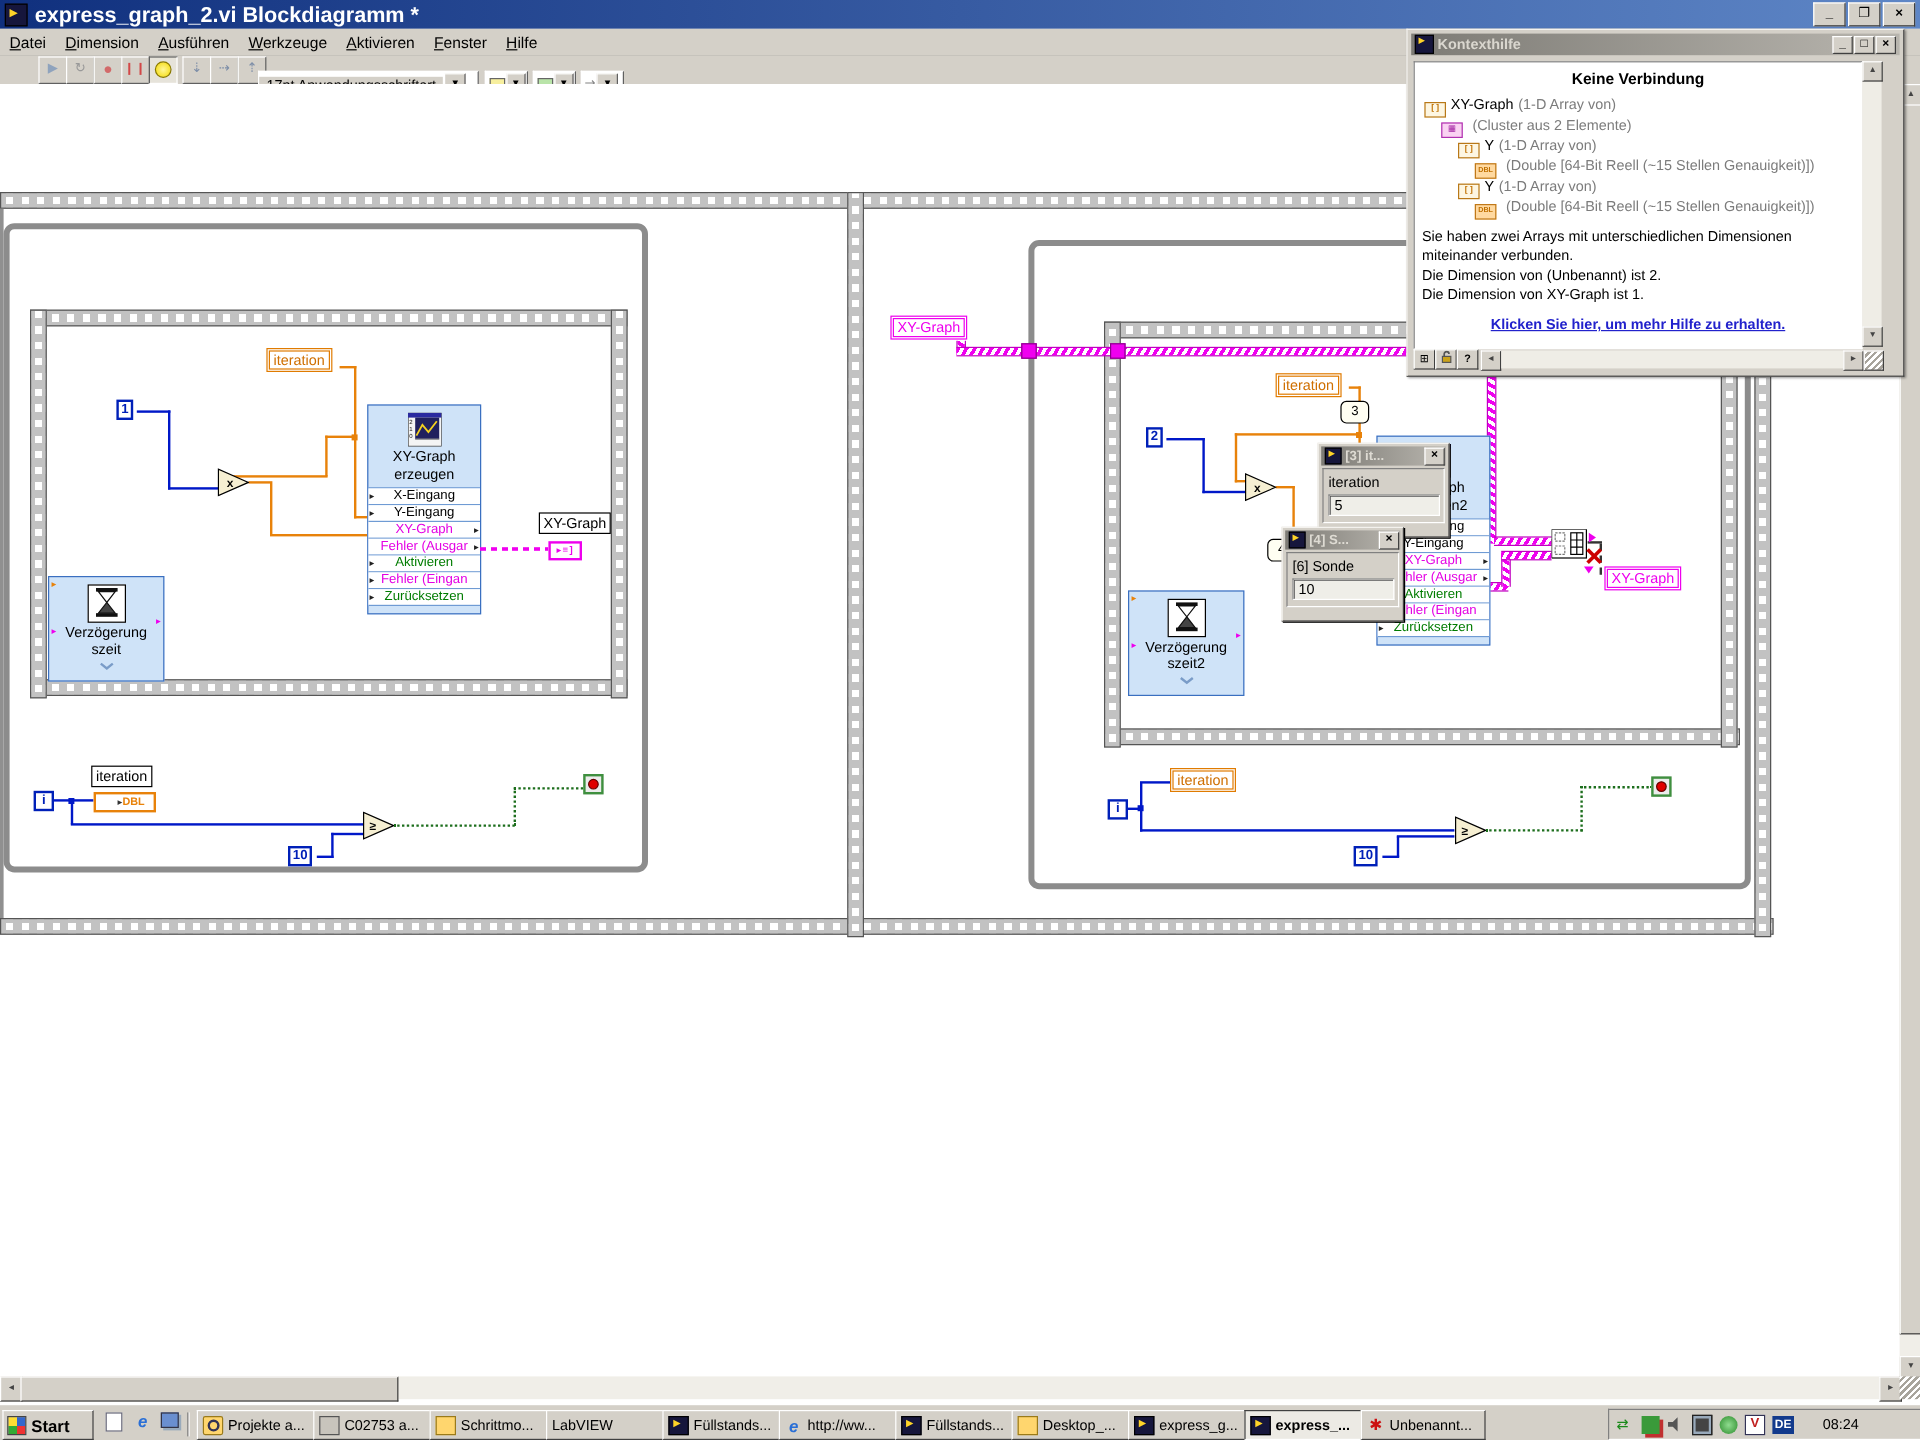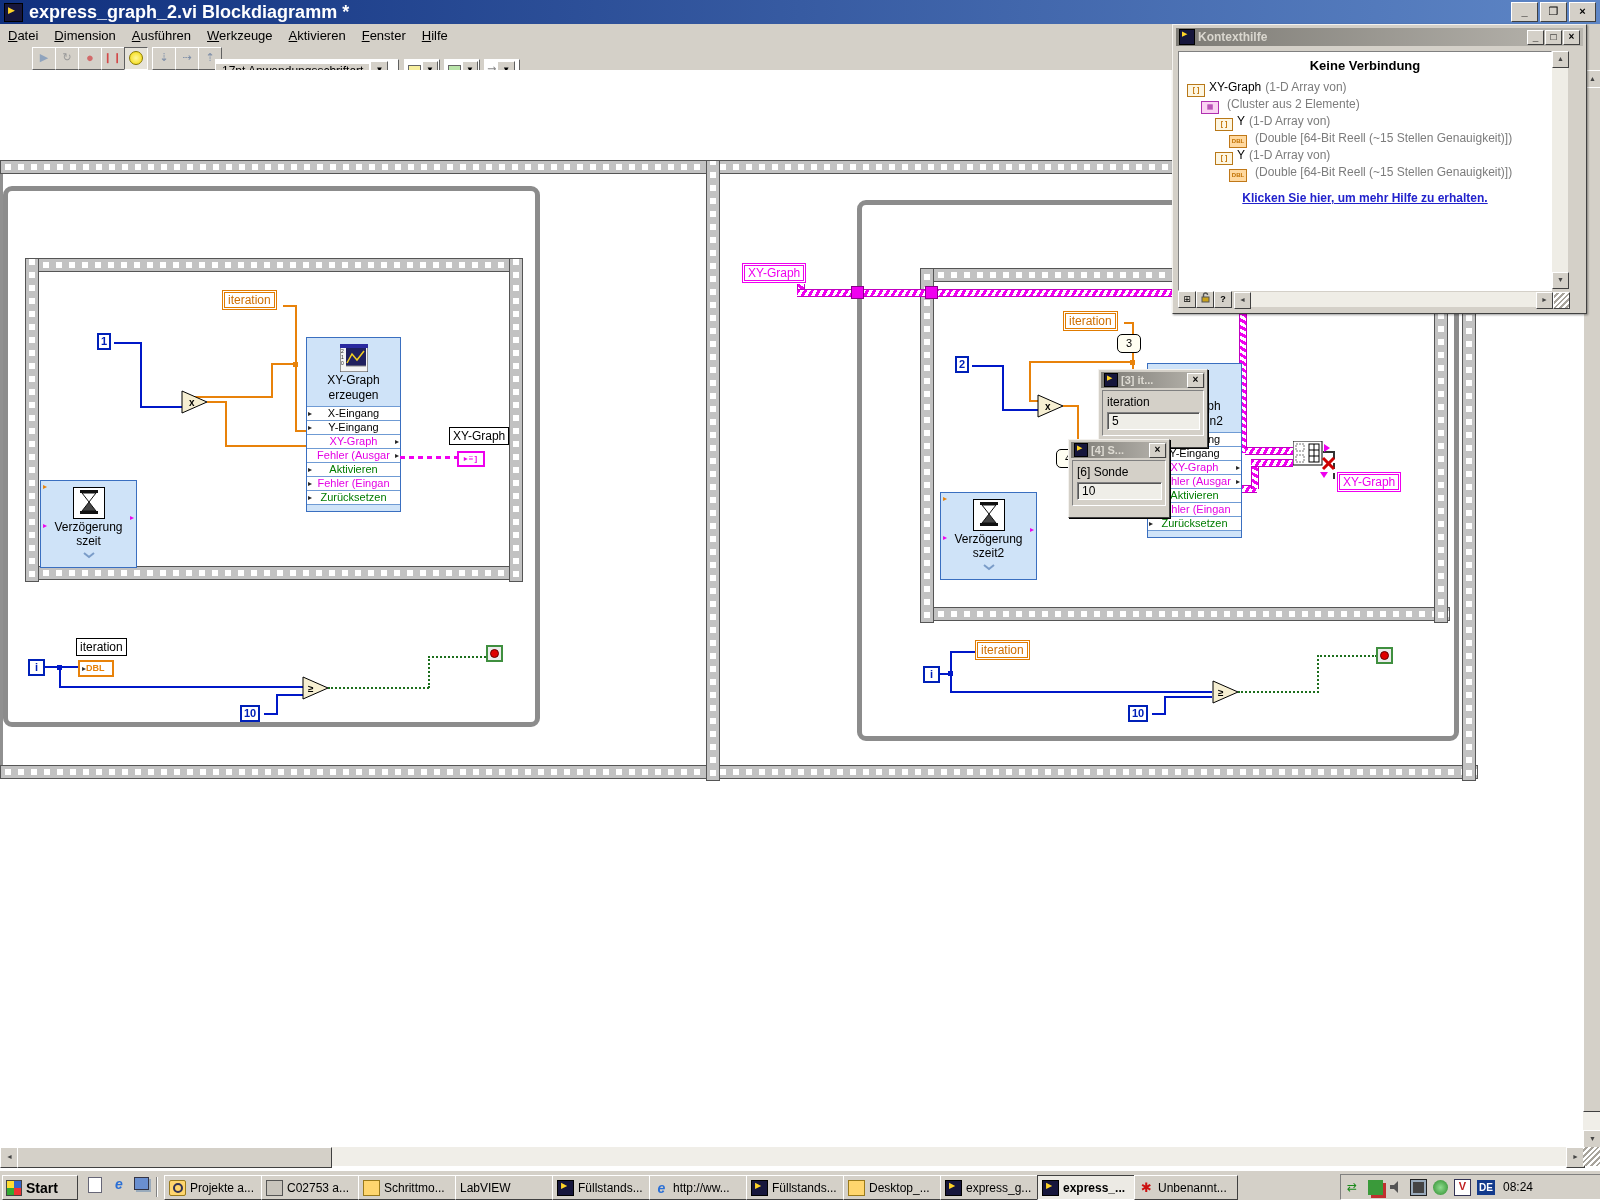--- a/index.html
+++ b/index.html
@@ -40,21 +40,21 @@
   .tunnel{position:absolute;width:11px;height:11px;background:#f000f0;border:1px solid #8a008a;}
   .lbl-blk{position:absolute;background:#fff;border:1px solid #000;font-size:12px;padding:1px 3px;color:#000;white-space:nowrap;}
   .ctl{position:absolute;background:#fff;padding:1px;font-size:12px;white-space:nowrap;}
   .ctl>span{display:block;border:1px solid;padding:0 3px;}
   .ctl-org{border:1px solid #e07b00;color:#cf6f00;}
   .ctl-org>span{border-color:#e07b00;}
   .ctl-mag{border:1px solid #ee00ee;color:#ee00ee;}
   .ctl-mag>span{border-color:#ee00ee;}
   .cnum{position:absolute;border:2px solid #0020b8;background:#fff;color:#0020b8;font-weight:bold;font-size:11px;text-align:center;line-height:13px;padding:0 2px;}
   .term-i{position:absolute;width:13px;height:13px;border:2px solid #0020b8;background:#fff;color:#0020b8;font-weight:bold;font-size:11px;text-align:center;line-height:13px;}
-  .term-dbl{position:absolute;width:30px;height:13px;border:2px solid #e8820a;background:#fff;font-size:9px;font-weight:bold;color:#e8820a;line-height:13px;padding-left:2px;}
+  .term-dbl{position:absolute;width:30px;height:13px;border:2px solid #e8820a;background:#fff;font-size:9px;font-weight:bold;color:#e8820a;line-height:13px;padding-left:18px;}
   .term-dbl b{color:#333;font-size:8px;}
   .term-stop{position:absolute;width:13px;height:13px;border:2px solid #3f8f3f;background:#ececec;}
   .term-stop::after{content:"";position:absolute;left:2px;top:2px;width:9px;height:9px;border-radius:50%;background:#e00000;border:1px solid #600;box-sizing:border-box;}
   .badge{position:absolute;background:#fffef2;border:1px solid #000;border-radius:5px;font-size:11px;text-align:center;line-height:17px;width:22px;height:17px;}
   .xvi{position:absolute;width:93px;background:#cfe3f8;border:1px solid #3a6fc0;}
   .xic{width:28px;height:28px;margin:6px auto 1px;display:block;}
   .xtt{text-align:center;font-size:12px;line-height:15px;}
   .xrows{margin-top:3px;border-top:1px solid #6f9bd4;}
   .xrow{position:relative;height:13px;line-height:13px;text-align:center;font-size:11px;background:#fff;border-bottom:1px solid #6f9bd4;white-space:nowrap;overflow:hidden;}
   .xpad{height:6px;}
@@ -105,21 +105,21 @@
   .t-lv{background:#16163c;border:1px solid #000;}
   .t-lv::after{content:"▶";position:absolute;left:3px;top:0px;font-size:8px;color:#ffd428;}
   .t-ie{color:#2a6fd6;font-weight:bold;font-size:14px;font-style:italic;line-height:14px;text-align:center;}
   .t-doc{background:#fff;border:1px solid #667;}
   .t-search{background:#ffd66e;border:1px solid #9a7a1a;border-radius:2px;}
   .t-search::after{content:"";position:absolute;left:3px;top:2px;width:6px;height:6px;border:2px solid #335;border-radius:50%;}
   .t-print{background:#c8c4bc;border:1px solid #555;}
   .t-clip{color:#cc1111;font-weight:bold;font-size:13px;line-height:14px;text-align:center;}
   .tray{position:absolute;top:3px;height:24px;border:1px solid;border-color:#808080 #fff #fff #808080;display:flex;align-items:center;padding:0 8px 0 6px;}
   .trayico{width:15px;height:15px;margin-right:6px;flex:none;}
-  .de-badge{background:#123a8c;color:#fff;font-size:10px;font-weight:bold;width:18px;height:15px;text-align:center;line-height:15px;margin-right:8px;}
+  .de-badge{background:#123a8c;color:#fff;font-size:10px;font-weight:bold;width:18px;height:15px;text-align:center;line-height:15px;margin-right:24px;}
   .clock{font-size:12px;}
 </style>
 </head>
 <body>
 
 <div class="screen">
 
   <div class="abs titlebar">
     <span class="appicon"></span>
     <span class="titletxt">express_graph_2.vi Blockdiagramm *</span>
@@ -457,20 +457,26 @@
     <div class="chcontent">
       <div class="chhead">Keine Verbindung</div>
       <div style="margin-top:6px">
         <div class="chrow" style="margin-left:8px"><span class="chico">[ ]</span><span class="nm">XY-Graph</span><span class="chtype">(1-D Array von)</span></div>
         <div class="chrow" style="margin-left:22px"><span class="chico clu">▦</span><span class="nm"></span><span class="chtype">(Cluster aus 2 Elemente)</span></div>
         <div class="chrow" style="margin-left:36px"><span class="chico">[ ]</span><span class="nm">Y</span><span class="chtype">(1-D Array von)</span></div>
         <div class="chrow" style="margin-left:50px"><span class="chico dbl">DBL</span><span class="nm"></span><span class="chtype">(Double [64-Bit Reell (~15 Stellen Genauigkeit)])</span></div>
         <div class="chrow" style="margin-left:36px"><span class="chico">[ ]</span><span class="nm">Y</span><span class="chtype">(1-D Array von)</span></div>
         <div class="chrow" style="margin-left:50px"><span class="chico dbl">DBL</span><span class="nm"></span><span class="chtype">(Double [64-Bit Reell (~15 Stellen Genauigkeit)])</span></div>
       </div>
+      <div class="chmsg">
+        <div>Sie haben zwei Arrays mit unterschiedlichen Dimensionen</div>
+        <div>miteinander verbunden.</div>
+        <div>Die Dimension von (Unbenannt) ist 2.</div>
+        <div>Die Dimension von XY-Graph ist 1.</div>
+      </div>
       <div class="chlink">Klicken Sie hier, um mehr Hilfe zu erhalten.</div>
     </div>
     <div class="chsb" style="left:379px;top:26px;width:16px;height:238px">
       <span class="sbtn" style="left:0;top:0">▲</span>
       <span class="sbtn" style="left:0;top:221px">▼</span>
     </div>
     <div class="abs" style="left:5px;top:266px;width:390px;height:17px">
       <span class="chtool" style="left:0">⊞</span>
       <span class="chtool" style="left:18px"><svg width="9" height="11">
             <rect x="1" y="5" width="7" height="5" fill="#caa21a" stroke="#555"></rect>

